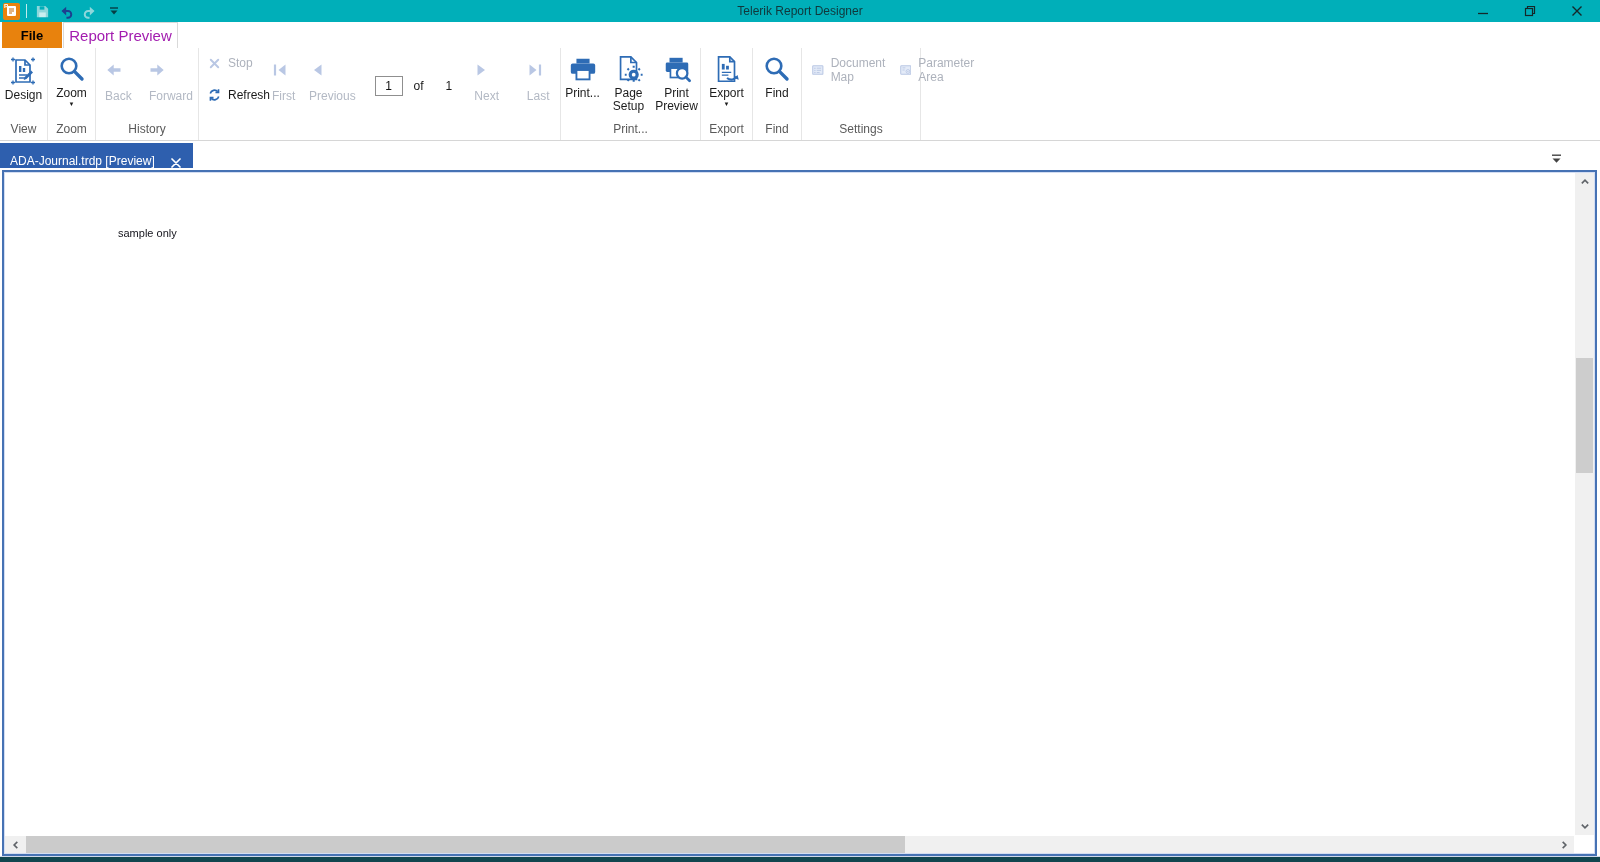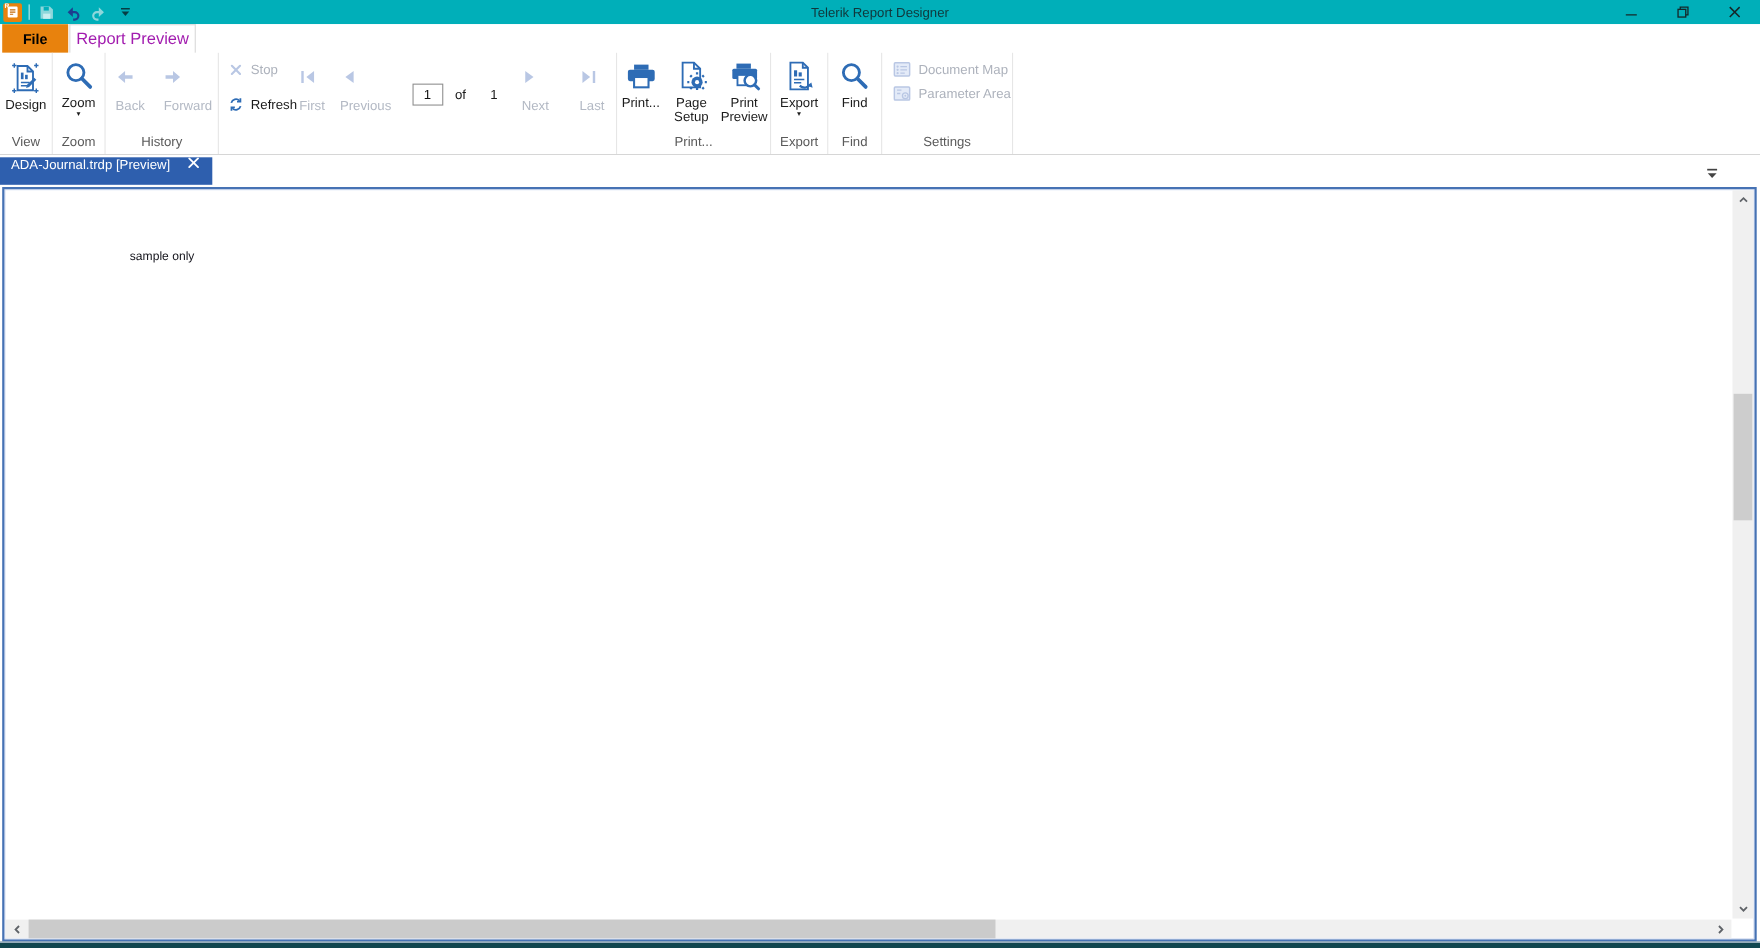--- a/index.html
+++ b/index.html
@@ -45,21 +45,21 @@
   .ic-blue { color:#2E6CB5; }
   .ic-dis { color:#B9C7E4; }
   .txt-dis { color:#adb2bc; }
   .txt-on { color:#1a1a1a; }
   .page-input { width:28px; height:20px; border:1px solid #8f8f8f; font-size:12px;
     text-align:center; font-family:"Liberation Sans", sans-serif; color:#111; outline:none; }
 
   
   .doctabs { position:absolute; left:0; top:141px; width:1600px; height:29px; background:#fff; }
   .doctab { position:absolute; left:0; top:2px; height:25px; min-width:178px;
-    background:#2E5FAE; color:#fff; font-size:12px; display:flex; align-items:flex-start;
+    background:#2E5FAE; color:#fff; font-size:12px; display:flex; align-items:flex-end;
     padding:0 12px 0 10px; gap:16px; }
   .tabstrip-more { position:absolute; right:38px; top:9px; }
 
   
   .panel { position:absolute; left:2px; top:170px; width:1595px; height:686px;
     border:2px solid #4672B4; background:#fff; box-shadow:inset 0 0 0 1px #d3ddf2; }
   .sample-text { position:absolute; left:114px; top:55px; font-size:11px; color:#14141c; }
 
   .vscroll { position:absolute; top:1px; right:1px; width:19px; bottom:19px; background:#f0f0f0; }
   .vthumb { position:absolute; left:1px; right:1px; top:185px; height:115px; background:#cdcdcd; }
@@ -310,21 +310,21 @@
             <circle cx="12" cy="11" r="7.3" fill="none" stroke="currentColor" stroke-width="2.6"></circle>
             <path d="M17.4 16.4 25 24" stroke="currentColor" stroke-width="3.4" stroke-linecap="round"></path>
           </svg>
           <span class="blabel">Find</span>
         </div>
       </div>
       <div class="glabel">Find</div>
     </div>
 
     <div class="rgroup" style="width:119px">
-      <div class="gcontent" style="flex-direction:column">
+      <div class="gcontent" style="flex-direction:row">
         <div class="smallbtn" style="margin:8px 0 0 10px">
           <svg width="16" height="14" viewBox="0 0 16 14" class="ic-dis">
             <rect x="1" y="1" width="14" height="12" rx="1" fill="#e4ebf8" stroke="currentColor" stroke-width="1.4"></rect>
             <circle cx="4" cy="4.5" r="1" fill="currentColor"></circle>
             <circle cx="4" cy="7.5" r="1" fill="currentColor"></circle>
             <circle cx="4" cy="10.5" r="1" fill="currentColor"></circle>
             <path d="M6.5 4.5h6M6.5 7.5h6M6.5 10.5h4" stroke="currentColor" stroke-width="1.2"></path>
           </svg>
           <span class="txt-dis">Document Map</span>
         </div>

